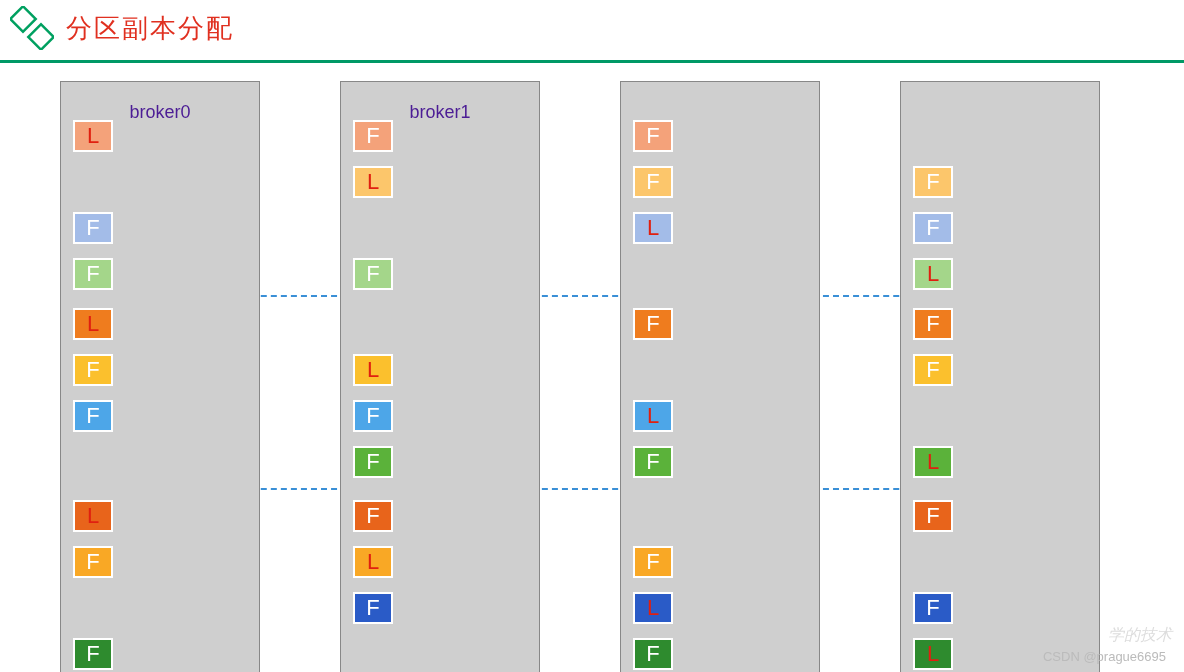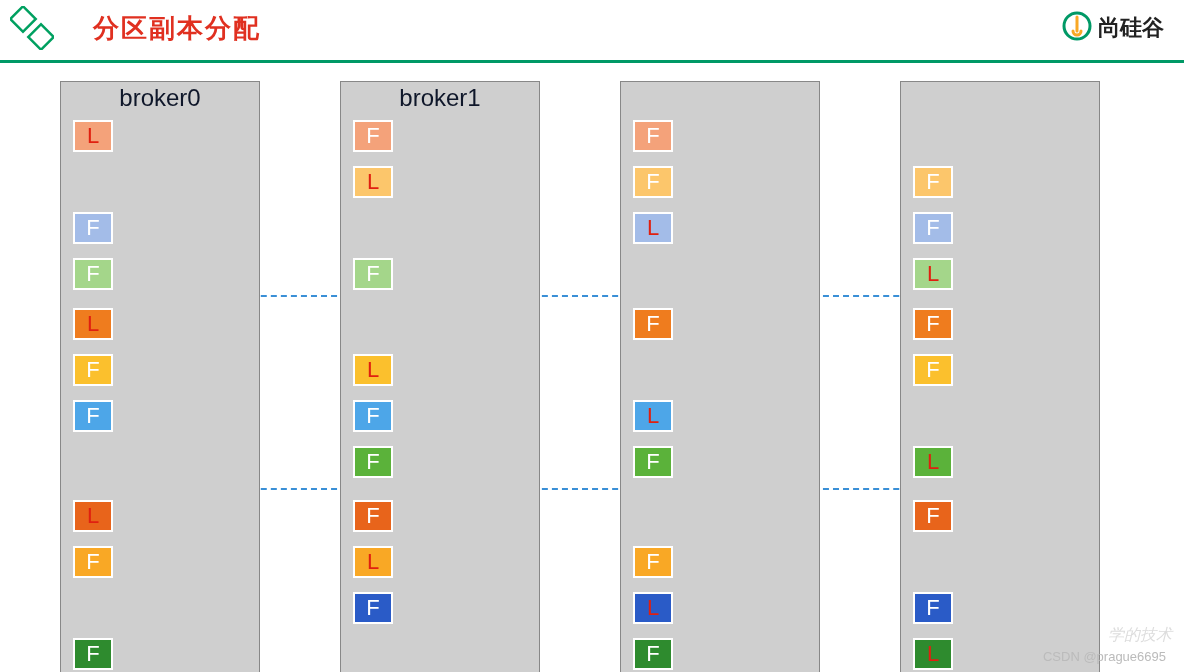--- a/index.html
+++ b/index.html
@@ -1,31 +1,31 @@
 <!DOCTYPE html>
 <html><head>
 <meta charset="utf-8">
 <style>
   * { box-sizing: border-box; margin: 0; padding: 0; }
   body { font-family: "Microsoft YaHei", Arial, sans-serif; background: #fff; width: 1184px; height: 672px; overflow: hidden; position: relative; }
 
   .header { display: flex; align-items: center; justify-content: space-between; padding: 6px 20px 10px 10px; border-bottom: 3px solid #009966; }
   .title-wrap { display: flex; align-items: center; gap: 12px; }
   .logo-diamond svg { display: block; }
-  .title { color: #e03020; font-size: 26px; font-weight: 700; letter-spacing: 2px; margin-left: 27px; }
+  .title { color: #e03020; font-size: 26px; font-weight: 400; letter-spacing: 2px; }
   .brand { display: flex; align-items: center; gap: 6px; }
   .brand-text { font-size: 22px; font-weight: bold; color: #222; }
 
   .canvas { position: relative; width: 100%; height: 620px; }
   .broker { position: absolute; top: 18px; width: 200px; height: 610px; background: #cfcfcf; border: 1px solid #888; }
   .b0 { left: 60px; }
   .b1 { left: 340px; }
   .b2 { left: 620px; }
   .b3 { left: 900px; }
-  .broker-title { text-align: center; font-size: 24px; color: #0f172a; padding-top: 2px; }
+  .broker-title { text-align: center; font-size: 18px; color: #4c1d95; padding-top: 20px; }
 
   .cell { position: absolute; width: 40px; height: 32px; border: 2px solid #fff; display: flex; align-items: center; justify-content: center; font-size: 22px; font-weight: 500; }
   .cell[data-role="L"] { color: #e02010; }
   .cell[data-role="F"] { color: #fff; }
 
   .c-salmon   { background: #f4a27a; }
   .c-lorange  { background: #fcc66b; }
   .c-lblue    { background: #a3bce8; }
   .c-lgreen   { background: #a4d68a; }
   .c-orange   { background: #ef7c1e; }
@@ -65,29 +65,20 @@
   <div class="title-wrap">
     <span class="logo-diamond">
       <svg width="44" height="44" viewBox="0 0 44 44">
         <g fill="none" stroke="#00a060" stroke-width="2.5">
           <rect x="4" y="4" width="18" height="18" transform="rotate(45 13 13)"></rect>
           <rect x="22" y="22" width="18" height="18" transform="rotate(45 31 31)"></rect>
         </g>
       </svg>
     </span>
     <span class="title">分区副本分配</span>
-  </div>
-  <div class="brand">
-    <span>
-      <svg width="30" height="30" viewBox="0 0 30 30">
-        <circle cx="15" cy="15" r="13" fill="none" stroke="#009966" stroke-width="3"></circle>
-        <path d="M15 6 v14 M11 20 a4 4 0 0 0 8 0" fill="none" stroke="#f9a825" stroke-width="3" stroke-linecap="round"></path>
-      </svg>
-    </span>
-    <span class="brand-text">尚硅谷</span>
   </div>
 </div>
 
 <div class="canvas">
   <div class="sep sep1"></div>
   <div class="sep sep2"></div>
 
   <div class="broker b0">
     <div class="broker-title">broker0</div>
     <div class="cell c-salmon r1" style="left:12px" data-role="L">L</div>

